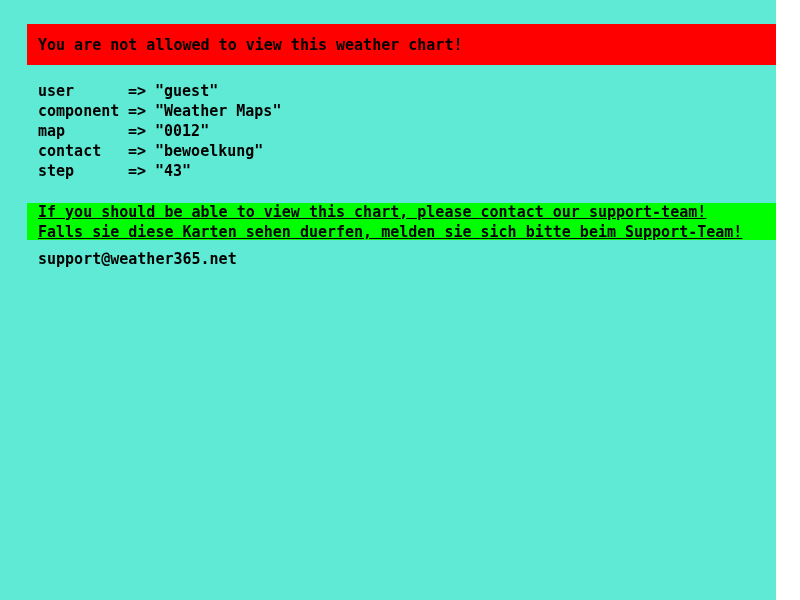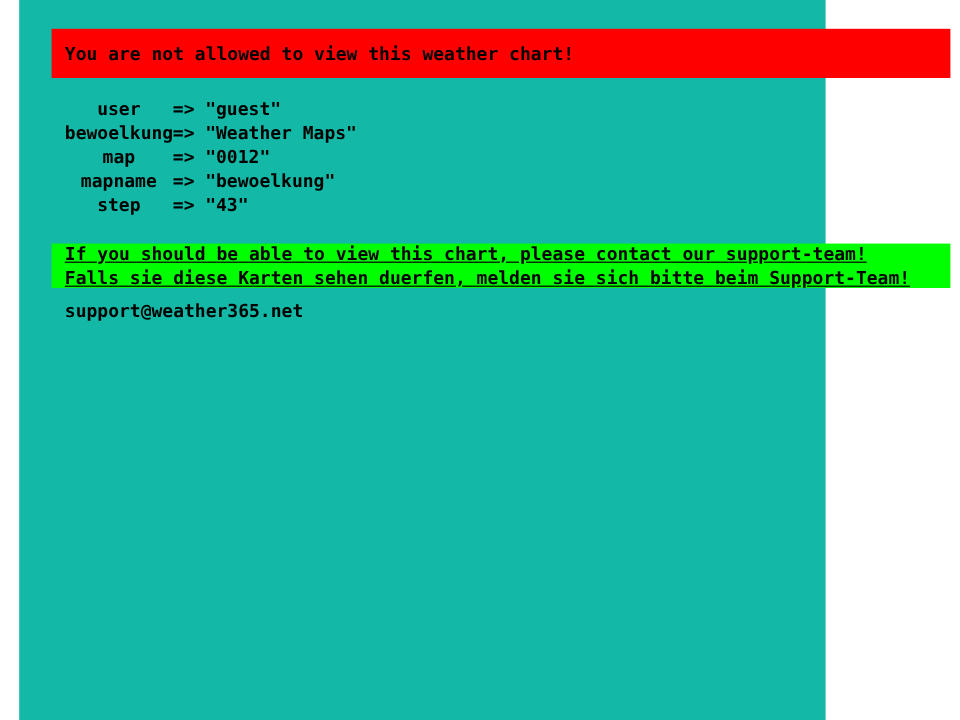--- a/index.html
+++ b/index.html
@@ -8,23 +8,23 @@
     background: #ffffff;
     font-family: "DejaVu Sans Mono", "Liberation Mono", monospace;
     font-weight: bold;
     font-size: 15px;
     color: #000000;
     position: relative;
     overflow: hidden;
   }
   .page {
     position: absolute;
-    left: 16px; top: 0;
-    width: 672px; height: 600px;
-    background: #14b8a6;
+    left: 0; top: 0;
+    width: 776px; height: 600px;
+    background: #5eead4;
   }
   .banner {
     position: absolute;
     left: 27px;
     width: 749px;
     padding-left: 11px;
     display: flex;
     flex-direction: column;
     justify-content: center;
     line-height: 20px;
@@ -46,21 +46,21 @@
     position: absolute;
     left: 38px;
     top: 81px;
   }
   .kv-row {
     display: flex;
     height: 20px;
     line-height: 20px;
     white-space: pre;
   }
-  .kv-key { display: inline-block; width: 90px; text-align: center; }
+  .kv-key { display: inline-block; width: 90px; }
   .kv-arrow { display: inline-block; width: 18px; margin-right: 9px; }
   .kv-value { display: inline-block; }
   .footer {
     position: absolute;
     left: 38px;
     top: 249px;
     width: 730px;
     display: flex;
     line-height: 20px;
     white-space: pre;
@@ -75,31 +75,31 @@
     <span>You are not allowed to view this weather chart!</span>
   </div>
 
   <div class="kv-block">
     <div class="kv-row">
       <span class="kv-key">user</span>
       <span class="kv-arrow">=&gt;</span>
       <span class="kv-value">"guest"</span>
     </div>
     <div class="kv-row">
-      <span class="kv-key">bewoelkung</span>
+      <span class="kv-key">component</span>
       <span class="kv-arrow">=&gt;</span>
       <span class="kv-value">"Weather Maps"</span>
     </div>
     <div class="kv-row">
       <span class="kv-key">map</span>
       <span class="kv-arrow">=&gt;</span>
       <span class="kv-value">"0012"</span>
     </div>
     <div class="kv-row">
-      <span class="kv-key">mapname</span>
+      <span class="kv-key">contact</span>
       <span class="kv-arrow">=&gt;</span>
       <span class="kv-value">"bewoelkung"</span>
     </div>
     <div class="kv-row">
       <span class="kv-key">step</span>
       <span class="kv-arrow">=&gt;</span>
       <span class="kv-value">"43"</span>
     </div>
   </div>
 

